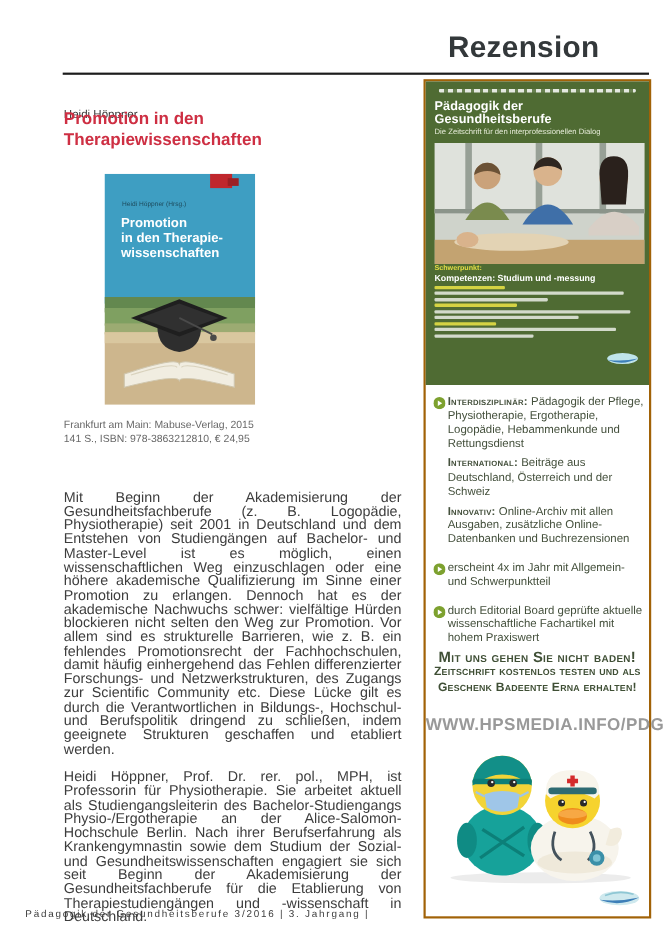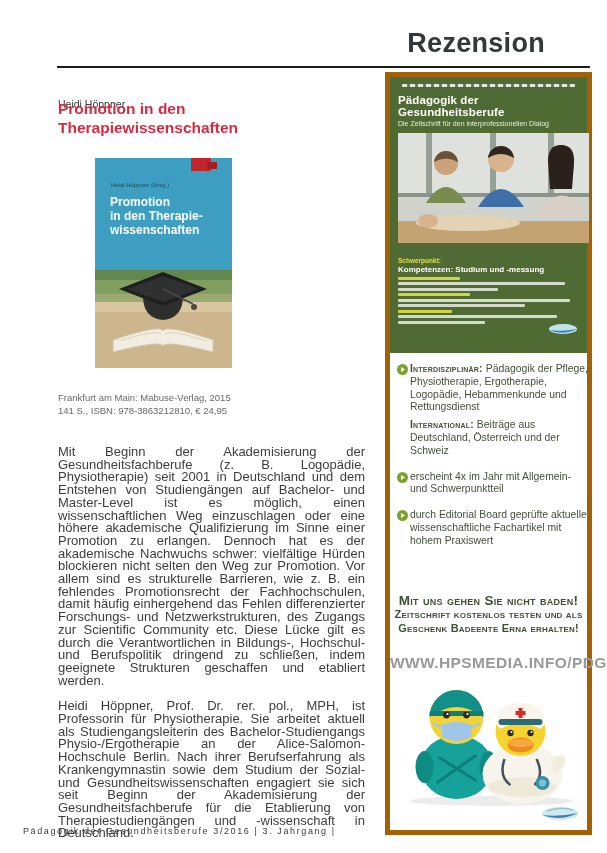--- a/index.html
+++ b/index.html
@@ -9,36 +9,36 @@
   
   .rezension{position:absolute;top:28px;right:62px;font-size:27px;font-weight:700;
              color:#33383a;letter-spacing:.3px;}
   .head-rule{position:absolute;left:57px;top:66px;width:533px;height:2px;background:#1c1c1c;}
 
   
   .author{position:absolute;left:58px;top:98px;font-size:10.5px;color:#3a3a3a;}
   .review-title{position:absolute;left:58px;top:99px;font-size:15.5px;font-weight:700;
                 color:#ce2f43;line-height:19px;width:300px;}
   .book-cover{position:absolute;left:95px;top:158px;width:137px;height:210px;}
-  .bib{position:absolute;left:58px;top:381px;font-size:9.5px;color:#686868;line-height:12.5px;margin-top:11px;}
+  .bib{position:absolute;left:58px;top:381px;font-size:9.5px;color:#686868;line-height:12.5px;}
   .body-text{position:absolute;left:58px;top:446px;width:307px;font-size:13px;
              line-height:12.7px;color:#3d3d3d;text-align:justify;}
   .body-text p{margin:0 0 13px 0;}
 
   
   .ad{position:absolute;left:385px;top:72px;width:207px;height:763px;
-      border:5px solid #a16207;box-sizing:border-box;background:#fff;}
+      border:2px solid #a16207;box-sizing:border-box;background:#fff;}
   .masthead{position:relative;width:100%;height:276px;background:#4f6b33;
             box-sizing:border-box;padding:5px 8px;color:#fff;}
   .micro-bar{height:3px;margin:2px 4px 7px 4px;border-radius:1px;
              background:repeating-linear-gradient(90deg,rgba(255,255,255,.85) 0 5px,rgba(255,255,255,.15) 5px 8px);}
   .mast-title{font-size:11.5px;font-weight:700;letter-spacing:.1px;}
   .mast-sub{font-size:7px;margin-top:2px;color:#e7ecd9;}
   .cover-photo{display:block;margin-top:6px;width:191px;height:110px;}
-  .cover-text{margin-top:14px;}
+  .cover-text{margin-top:0;}
   .focus-label{font-size:6.5px;font-weight:700;color:#e3df45;}
   .focus-title{font-size:8px;font-weight:700;color:#ffffff;margin-top:1px;}
   .t-bar{height:3px;margin:2.5px 0;border-radius:1px;}
   .t-bar.y{background:rgba(227,223,69,.9);}
   .t-bar.w{background:rgba(255,255,255,.75);}
   .mast-logo{position:absolute;right:9px;bottom:18px;}
 
   
   .bullets{position:absolute;top:286px;left:7px;width:192px;font-size:10.4px;
            line-height:12.8px;color:#44503c;}
@@ -181,20 +181,23 @@
         <svg class="bullet-ic" width="11" height="11" viewBox="0 0 11 11">
             <circle cx="5.5" cy="5.5" r="5.5" fill="#7da12f"></circle>
              <polygon points="4,3 8,5.5 4,8" fill="#ffffff"></polygon>
           </svg>
         <div class="bullet-body">
           <p>
             <span class="kw">Interdisziplinär:</span><span>Pädagogik der Pflege, Physiotherapie, Ergotherapie, Logopädie, Hebammenkunde und Rettungsdienst</span>
           </p>
           <p>
             <span class="kw">International:</span><span>Beiträge aus Deutschland, Österreich und der Schweiz</span>
+          </p>
+          <p>
+            <span class="kw">Innovativ:</span><span>Online-Archiv mit allen Ausgaben, zusätzliche Online-Datenbanken und Buchrezensionen</span>
           </p>
         </div>
       </div>
 
       <div class="bullet-row">
         <svg class="bullet-ic" width="11" height="11" viewBox="0 0 11 11">
             <circle cx="5.5" cy="5.5" r="5.5" fill="#7da12f"></circle>
              <polygon points="4,3 8,5.5 4,8" fill="#ffffff"></polygon>
           </svg>
         <div class="bullet-body">

